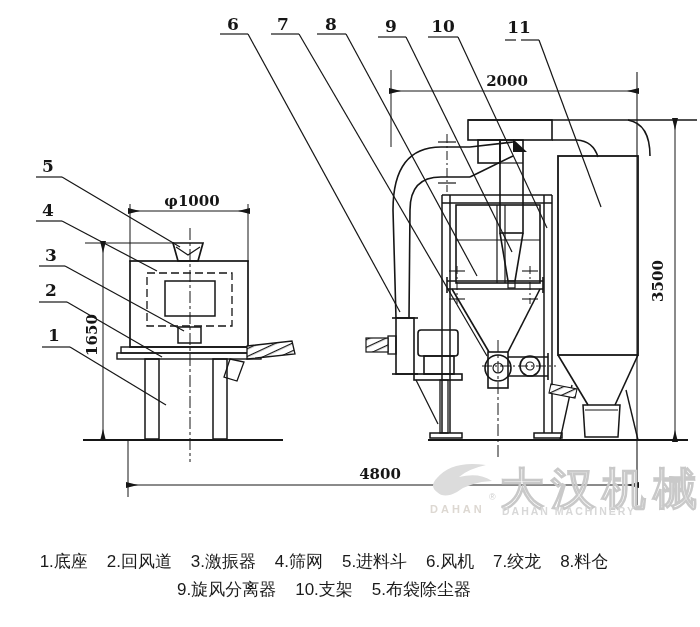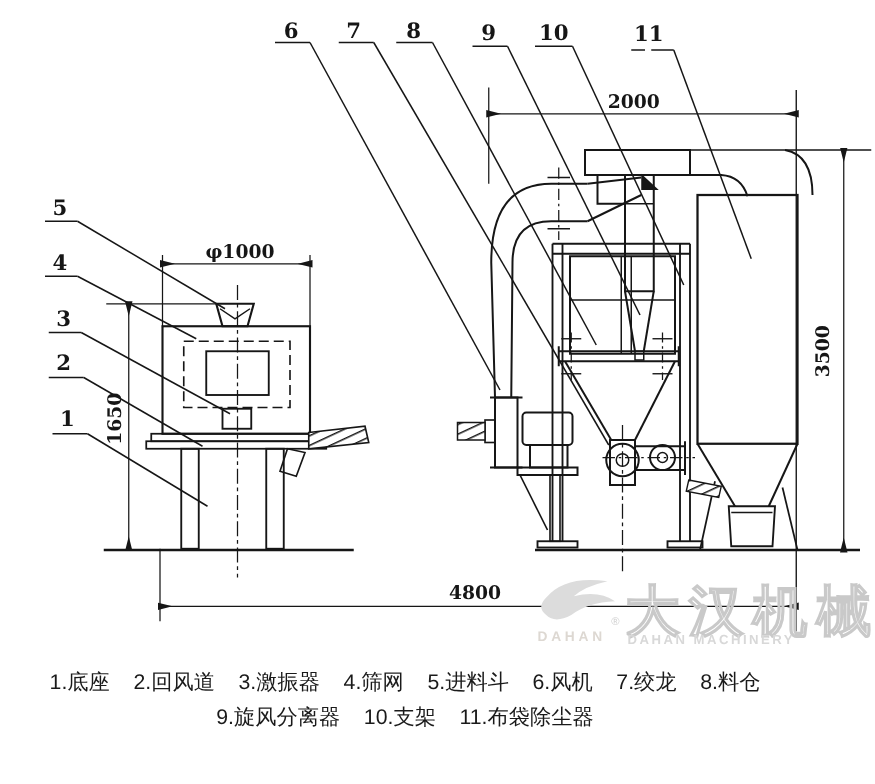--- a/index.html
+++ b/index.html
@@ -1,21 +1,21 @@
 <!DOCTYPE html>
 <html><head>
 <meta charset="utf-8">
 <style>
   html,body{margin:0;padding:0;background:#ffffff;}
   .canvas{position:relative;width:700px;height:627px;background:#ffffff;overflow:hidden;
           font-family:"Liberation Sans",sans-serif;}
   svg text{font-family:"DejaVu Serif","Liberation Serif",serif;}
   .callout-num{font-size:17px;font-weight:bold;fill:#161616;}
   .dim-text{font-size:15px;font-weight:bold;fill:#161616;}
-  .legend{position:absolute;left:0;top:532px;width:648px;text-align:center;color:#1a1a1a;}
+  .legend{position:absolute;left:0;top:548px;width:648px;text-align:center;color:#1a1a1a;}
   .legend-row{white-space:pre;font-size:17px;line-height:28px;font-family:"Liberation Sans",sans-serif;}
   .wm-cn{font-size:44px;font-weight:bold;fill:none;stroke:#c9c9c9;stroke-width:1.1;letter-spacing:7px;
          font-family:"Liberation Sans",sans-serif;}
   .wm-en{font-size:10.5px;fill:#d8d8d8;letter-spacing:2px;font-weight:bold;font-family:"Liberation Sans",sans-serif;}
   .wm-brand{font-size:11px;fill:#ddd8d2;letter-spacing:3px;font-weight:bold;font-family:"Liberation Sans",sans-serif;}
   .wm-reg{font-size:9px;fill:#cfcfcf;font-family:"Liberation Sans",sans-serif;}
 </style>
 </head>
 <body>
 
@@ -220,15 +220,15 @@
     <text x="489" y="500" class="wm-reg">®</text>
     <text x="430" y="513" class="wm-brand">DAHAN</text>
     <text x="500" y="504" class="wm-cn">大汉机械</text>
     <text x="502" y="515" class="wm-en">DAHAN MACHINERY</text>
   </g>
 </svg>
 
   
   <div class="legend">
     <div class="legend-row">1.底座    2.回风道    3.激振器    4.筛网    5.进料斗    6.风机    7.绞龙    8.料仓</div>
-    <div class="legend-row">9.旋风分离器    10.支架    11.布袋除尘器</div>
+    <div class="legend-row">9.旋风分离器    10.支架    5.布袋除尘器</div>
   </div>
 </div>
 
 </body></html>

